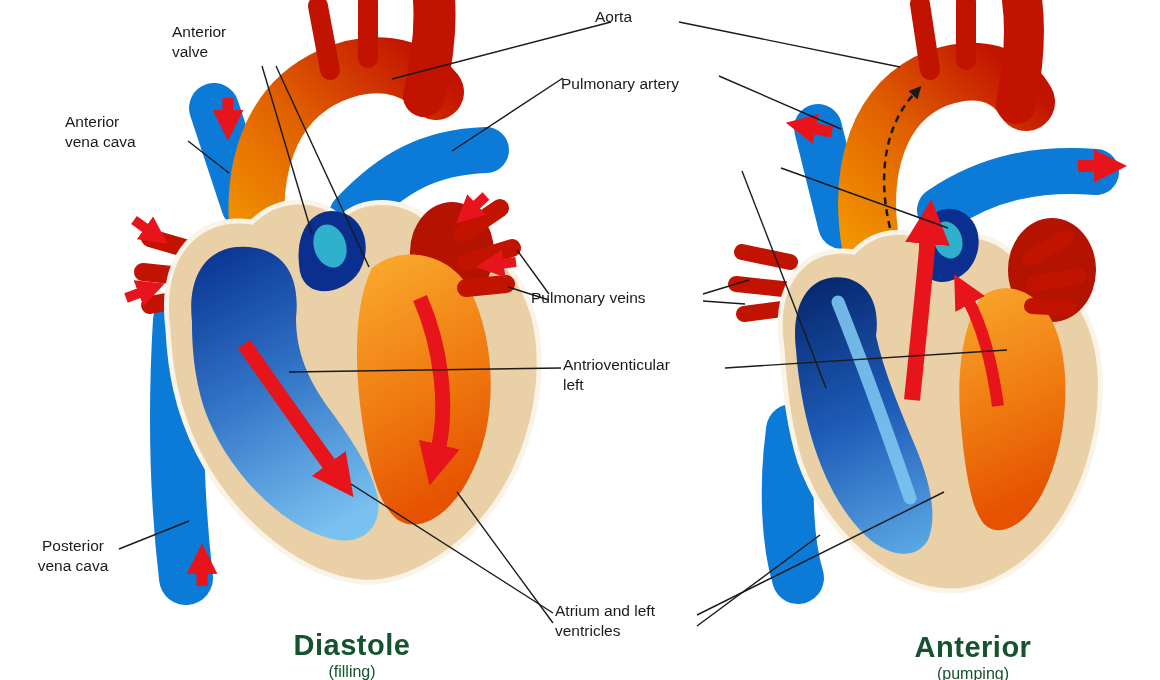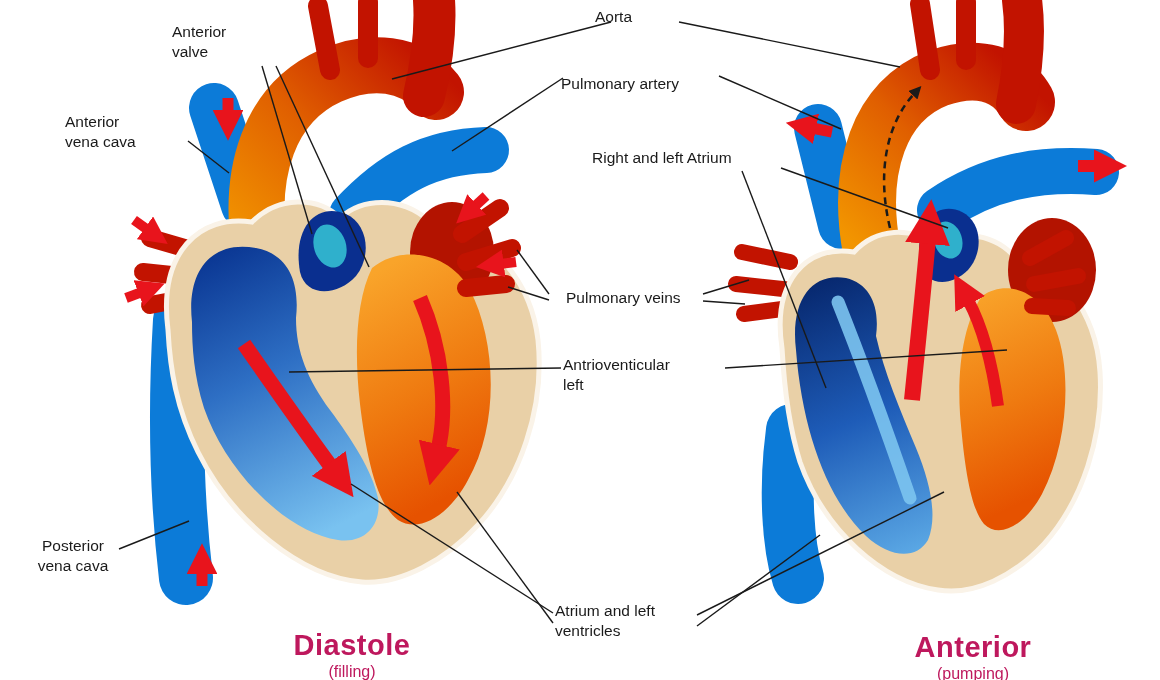--- a/index.html
+++ b/index.html
@@ -8,21 +8,21 @@
   .canvas {
     position:relative; width:1160px; height:680px;
     background:#ffffff; overflow:hidden;
   }
   .art { position:absolute; left:0; top:0; }
   .lbl {
     position:absolute; font-size:15.5px; line-height:1.32; color:#1a1a1a;
     white-space:pre-line; 
   }
   .lbl.left { text-align:center; }
-  .phase { position:absolute; text-align:center; color:#be185d; }
+  .phase { position:absolute; text-align:center; color:#14532d; }
   .phase-title { font-size:29px; font-weight:bold; letter-spacing:0.5px; }
   .phase-sub { font-size:16px; margin-top:1px; }
 </style>
 </head>
 <body>
 
 <div class="canvas">
 
   <svg class="art" width="1160" height="680" viewBox="0 0 1160 680">
     <defs>
@@ -143,22 +143,21 @@
       <line x1="553" y1="623" x2="457" y2="492"></line>
       <line x1="697" y1="615" x2="944" y2="492"></line>
       <line x1="697" y1="626" x2="820" y2="535"></line>
     </g>
   </svg>
 
   <div class="lbl" style="left:172px;top:22px;width:120px">Anterior
 valve</div>
   <div class="lbl" style="left:595px;top:7px;width:100px">Aorta</div>
   <div class="lbl" style="left:561px;top:74px;width:160px">Pulmonary artery</div>
-  <div class="lbl" style="left:592px;top:148px;width:190px">Right and left Atrium</div>
-  <div class="lbl" style="left:566px;top:288px;width:150px">Pulmonary veins</div>
+  <div class="lbl" style="left:531px;top:288px;width:150px">Pulmonary veins</div>
   <div class="lbl" style="left:563px;top:355px;width:160px">Antrioventicular
 left</div>
   <div class="lbl" style="left:65px;top:112px;width:120px">Anterior
 vena cava</div>
   <div class="lbl left" style="left:18px;top:536px;width:110px">Posterior
 vena cava</div>
   <div class="lbl" style="left:555px;top:601px;width:140px">Atrium and left
 ventricles</div>
 
   <div class="phase" style="left:252px;top:629px;width:200px">

